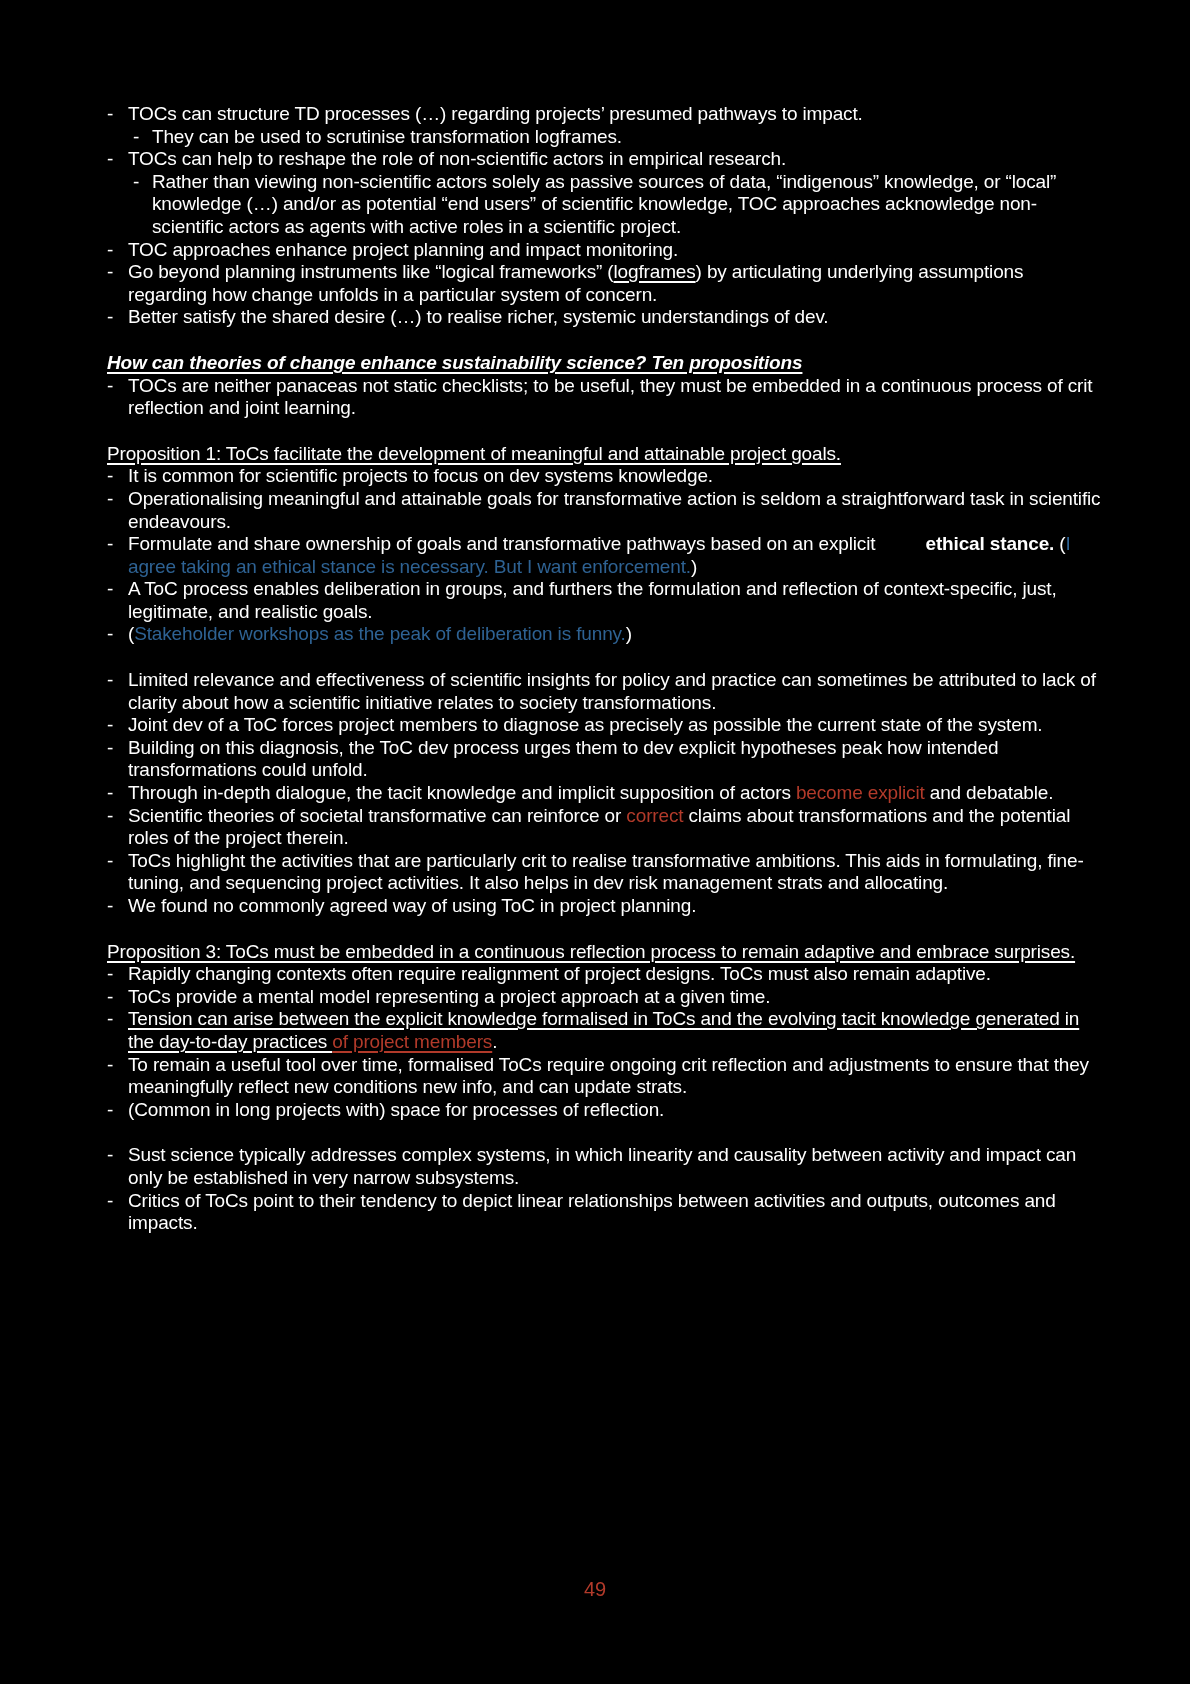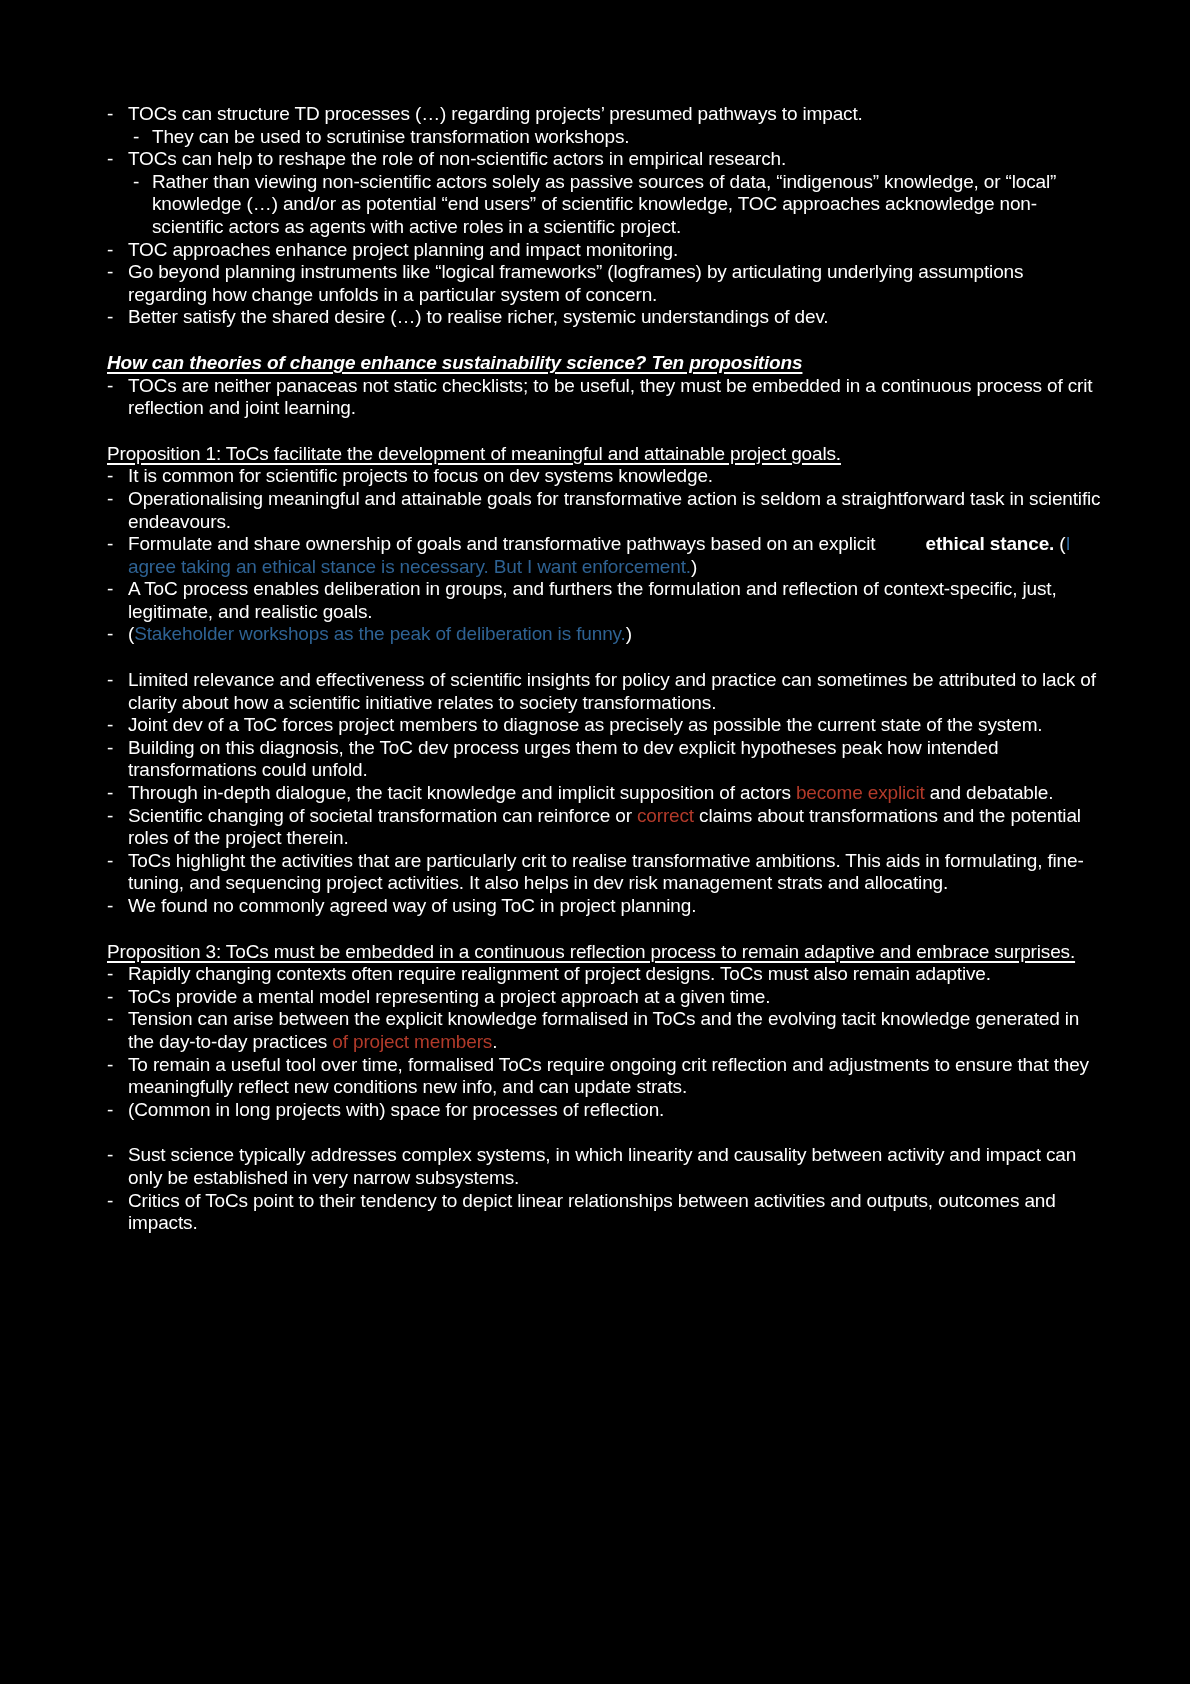--- a/index.html
+++ b/index.html
@@ -45,20 +45,21 @@
   }
   .heading-plain {
     text-decoration: underline;
     text-underline-offset: 3px;
     text-decoration-thickness: 1.5px;
   }
   .seg-blue { color: var(--blue, #2e6293); }
   .seg-red { color: var(--red, #b23a2a); }
   .seg-bold { font-weight: 700; margin-left: 45px; }
   .seg-underline {
+    text-decoration: underline;
     text-underline-offset: 3px;
     text-decoration-thickness: 1.5px;
   }
   .footer {
     position: absolute;
     top: 1578px;
     left: 0;
     right: 0;
     text-align: center;
     color: var(--red, #b23a2a);
@@ -69,21 +70,21 @@
 <body>
 
 <div class="page">
   <div class="content" id="doc">
       <div class="block bullet">
         <span class="dash">-</span>
         <span class="txt"><span>TOCs can structure TD processes (…) regarding projects’ presumed pathways to impact.</span></span>
       </div>
       <div class="block bullet l2">
         <span class="dash">-</span>
-        <span class="txt"><span>They can be used to scrutinise transformation workshops.</span></span>
+        <span class="txt"><span>They can be used to scrutinise transformation logframes.</span></span>
       </div>
       <div class="block bullet">
         <span class="dash">-</span>
         <span class="txt"><span>TOCs can help to reshape the role of non-scientific actors in empirical research.</span></span>
       </div>
       <div class="block bullet l2">
         <span class="dash">-</span>
         <span class="txt"><span>Rather than viewing non-scientific actors solely as passive sources of data, “indigenous” knowledge, or “local” knowledge (…) and/or as potential “end users” of scientific knowledge, TOC approaches acknowledge non-scientific actors as agents with active roles in a scientific project.</span></span>
       </div>
       <div class="block bullet">
@@ -138,21 +139,21 @@
       <div class="block bullet">
         <span class="dash">-</span>
         <span class="txt"><span>Building on this diagnosis, the ToC dev process urges them to dev explicit hypotheses peak how intended transformations could unfold.</span></span>
       </div>
       <div class="block bullet">
         <span class="dash">-</span>
         <span class="txt"><span>Through in-depth dialogue, the tacit knowledge and implicit supposition of actors </span><span class="seg-red">become explicit</span><span> and debatable.</span></span>
       </div>
       <div class="block bullet">
         <span class="dash">-</span>
-        <span class="txt"><span>Scientific changing of societal transformation can reinforce or </span><span class="seg-red">correct</span><span> claims about transformations and the potential roles of the project therein.</span></span>
+        <span class="txt"><span>Scientific theories of societal transformative can reinforce or </span><span class="seg-red">correct</span><span> claims about transformations and the potential roles of the project therein.</span></span>
       </div>
       <div class="block bullet">
         <span class="dash">-</span>
         <span class="txt"><span>ToCs highlight the activities that are particularly crit to realise transformative ambitions. This aids in formulating, fine-tuning, and sequencing project activities. It also helps in dev risk management strats and allocating.</span></span>
       </div>
       <div class="block bullet">
         <span class="dash">-</span>
         <span class="txt"><span>We found no commonly agreed way of using ToC in project planning.</span></span>
       </div>
       <div class="block gap"></div>
@@ -180,13 +181,14 @@
       <div class="block gap"></div>
       <div class="block bullet">
         <span class="dash">-</span>
         <span class="txt"><span>Sust science typically addresses complex systems, in which linearity and causality between activity and impact can only be established in very narrow subsystems.</span></span>
       </div>
       <div class="block bullet">
         <span class="dash">-</span>
         <span class="txt"><span>Critics of ToCs point to their tendency to depict linear relationships between activities and outputs, outcomes and impacts.</span></span>
       </div>
     </div>
+  <div class="footer">49</div>
 </div>
 
 </body></html>

